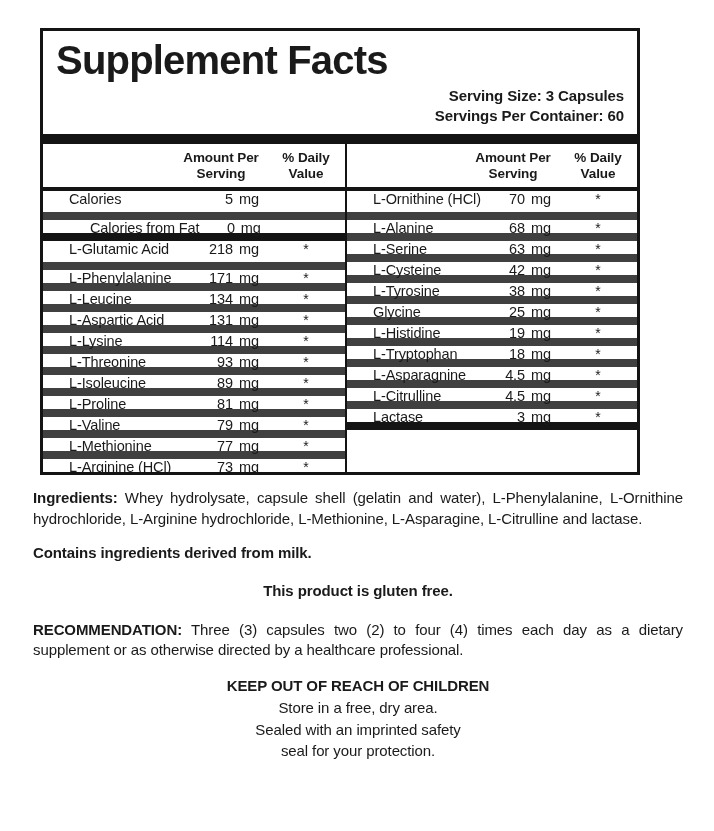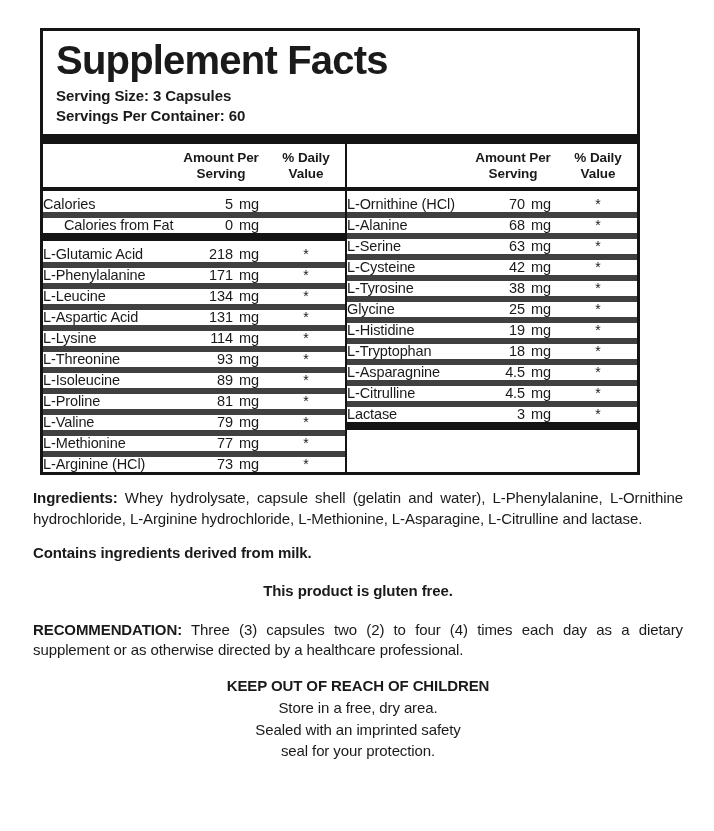--- a/index.html
+++ b/index.html
@@ -21,21 +21,21 @@
     border: 3px solid #141414;
     background: #fff;
   }
   .label-head { padding: 5px 13px 7px 13px; }
   .sf-title {
     font-size: 40px; font-weight: bold;
     letter-spacing: -0.8px;
     line-height: 1.12;
     margin: 2px 0 3px 0;
   }
-  .serving-line { font-size: 15px; font-weight: bold; line-height: 1.38; }
+  .serving-line { font-size: 15px; font-weight: bold; line-height: 1.38; text-align: right; }
 
   .bar-full  { height: 10px; background: #141414; }
   .bar-med   { height: 4px;  background: #141414; }
   .bar-thick { height: 8px;  background: #141414; }
 
   .cols { display: flex; align-items: stretch; }
   .col-left  { width: 302px; }
   .col-div   { width: 2px; background: #141414; }
   .col-right { flex: 1; }
 
@@ -43,26 +43,26 @@
     display: flex;
     font-size: 13.5px; font-weight: bold;
     text-align: center; line-height: 1.18;
     padding: 6px 0 5px 0;
   }
   .ch-spacer { flex: 1; }
   .ch-amt { width: 92px; }
   .ch-dv  { width: 78px; }
 
   .row {
-    display: flex; align-items: flex-end;
+    display: flex; align-items: flex-start;
     height: 21px;
     font-size: 14.5px;
-    padding-left: 0;
-  }
-  .rows .row + .row { border-top: 6px solid #404040; }
+    padding-left: 26px;
+  }
+  .rows .row + .row { border-top: 8px solid #404040; }
   .rname { flex: 1; white-space: nowrap; }
   .row.indent .rname { padding-left: 21px; }
   .rval  { width: 36px; text-align: right; }
   .runit { width: 28px; margin-left: 6px; }
   .rdv   { width: 78px; text-align: center; font-size: 14px; }
 
   .footnotes {
     padding: 6px 10px 6px 10px;
     font-size: 14px; font-weight: bold;
     line-height: 1.32;

